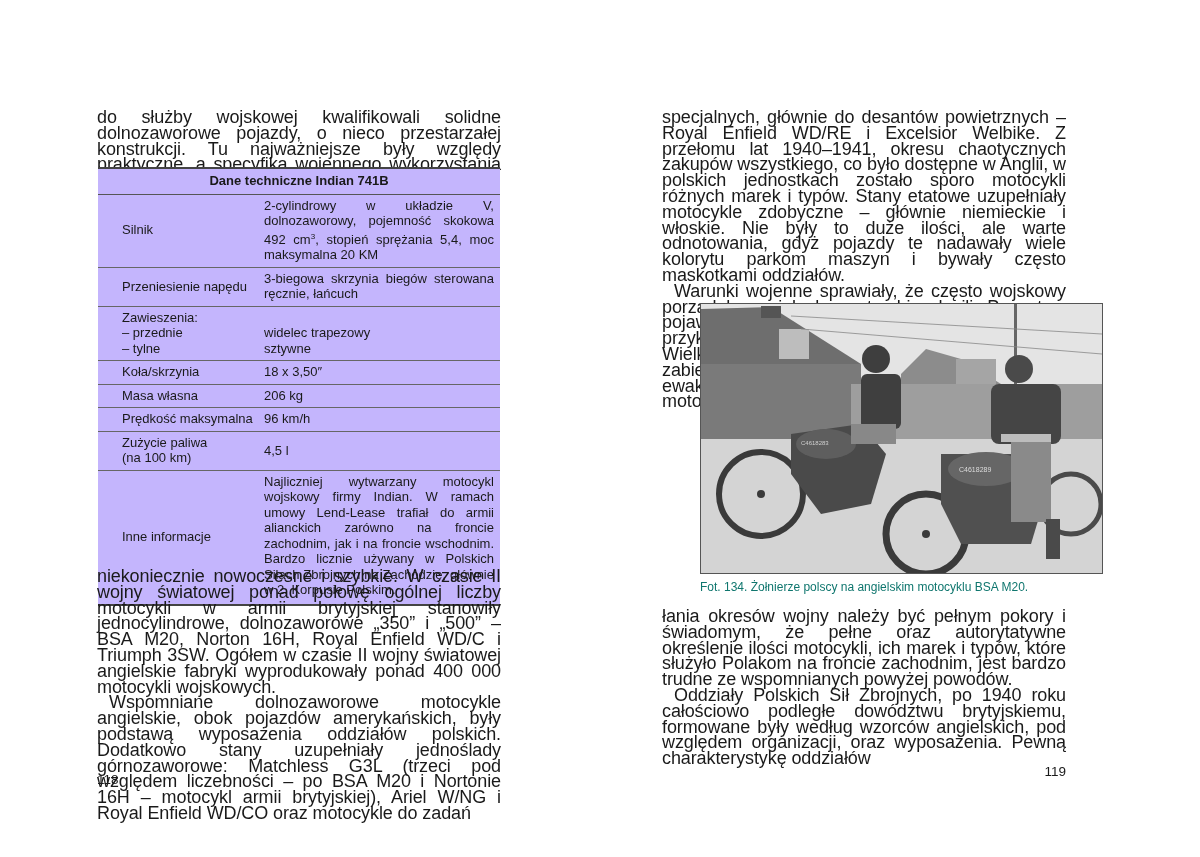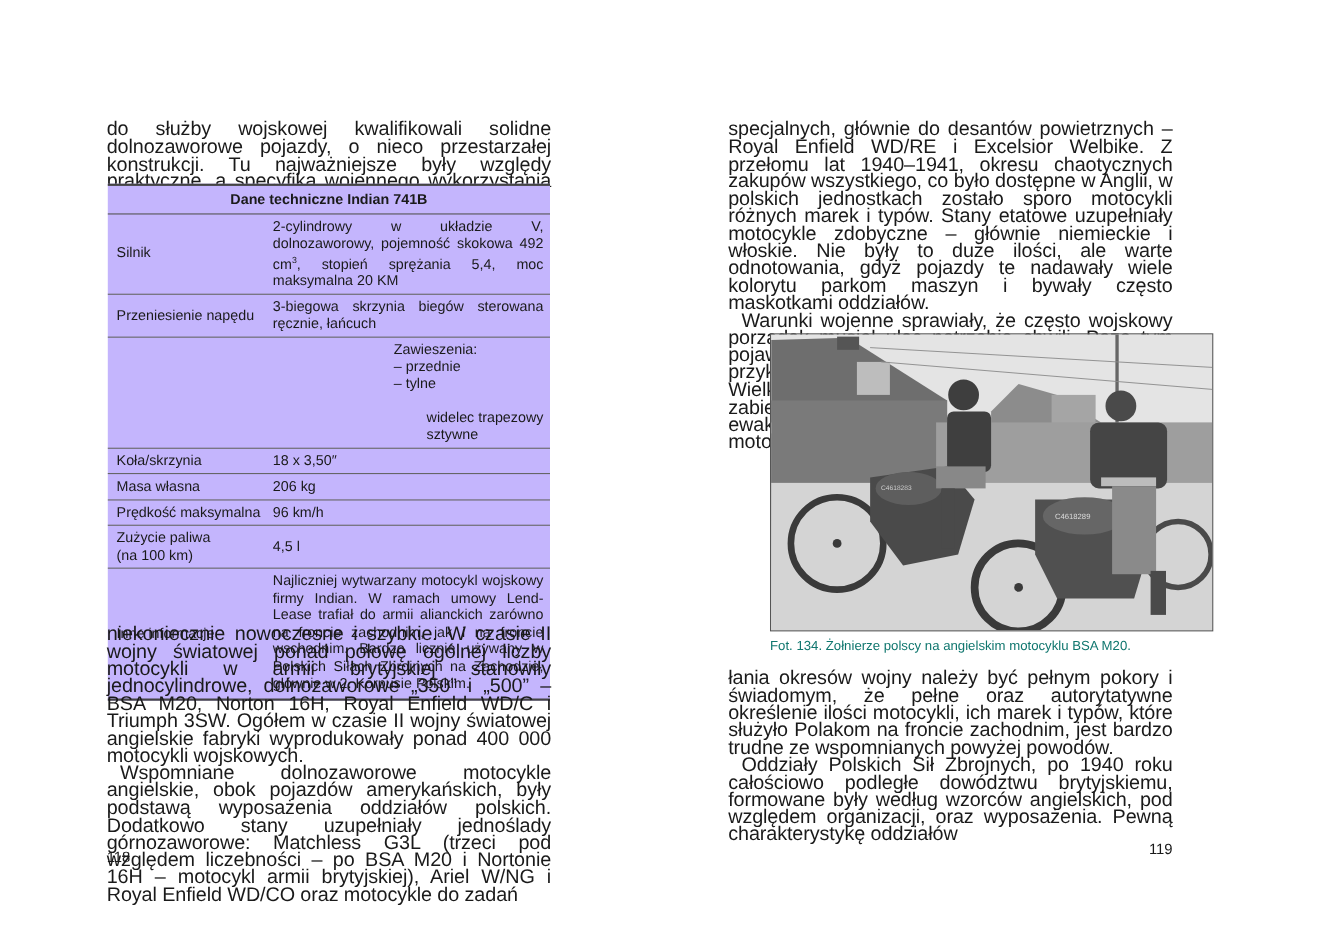--- a/index.html
+++ b/index.html
@@ -50,30 +50,30 @@
     }
     .spec-row {
       display: flex;
       align-items: center;
       border-bottom: 1px solid #666;
       padding: 3px 0 4px 0;
     }
     .spec-row:last-child { border-bottom: none; }
     .spec-label {
       width: 142px;
-      padding-left: 8px;
+      padding-left: 24px;
       flex: none;
     }
     .spec-value {
       flex: 1;
       padding-right: 6px;
       text-align: justify;
     }
     .susp-label div, .susp-value div { height: 15.5px; }
-    .susp-row { align-items: flex-end; flex-direction: column; }
+    .susp-row { align-items: flex-end; }
 
     .page-number {
       position: absolute;
       top: 732px;
       font-size: 13.5px;
     }
     .page-left .page-number { left: 97px; margin-top: 40px; }
     .page-right .page-number { right: 98px; margin-top: 32px; }
 
     

